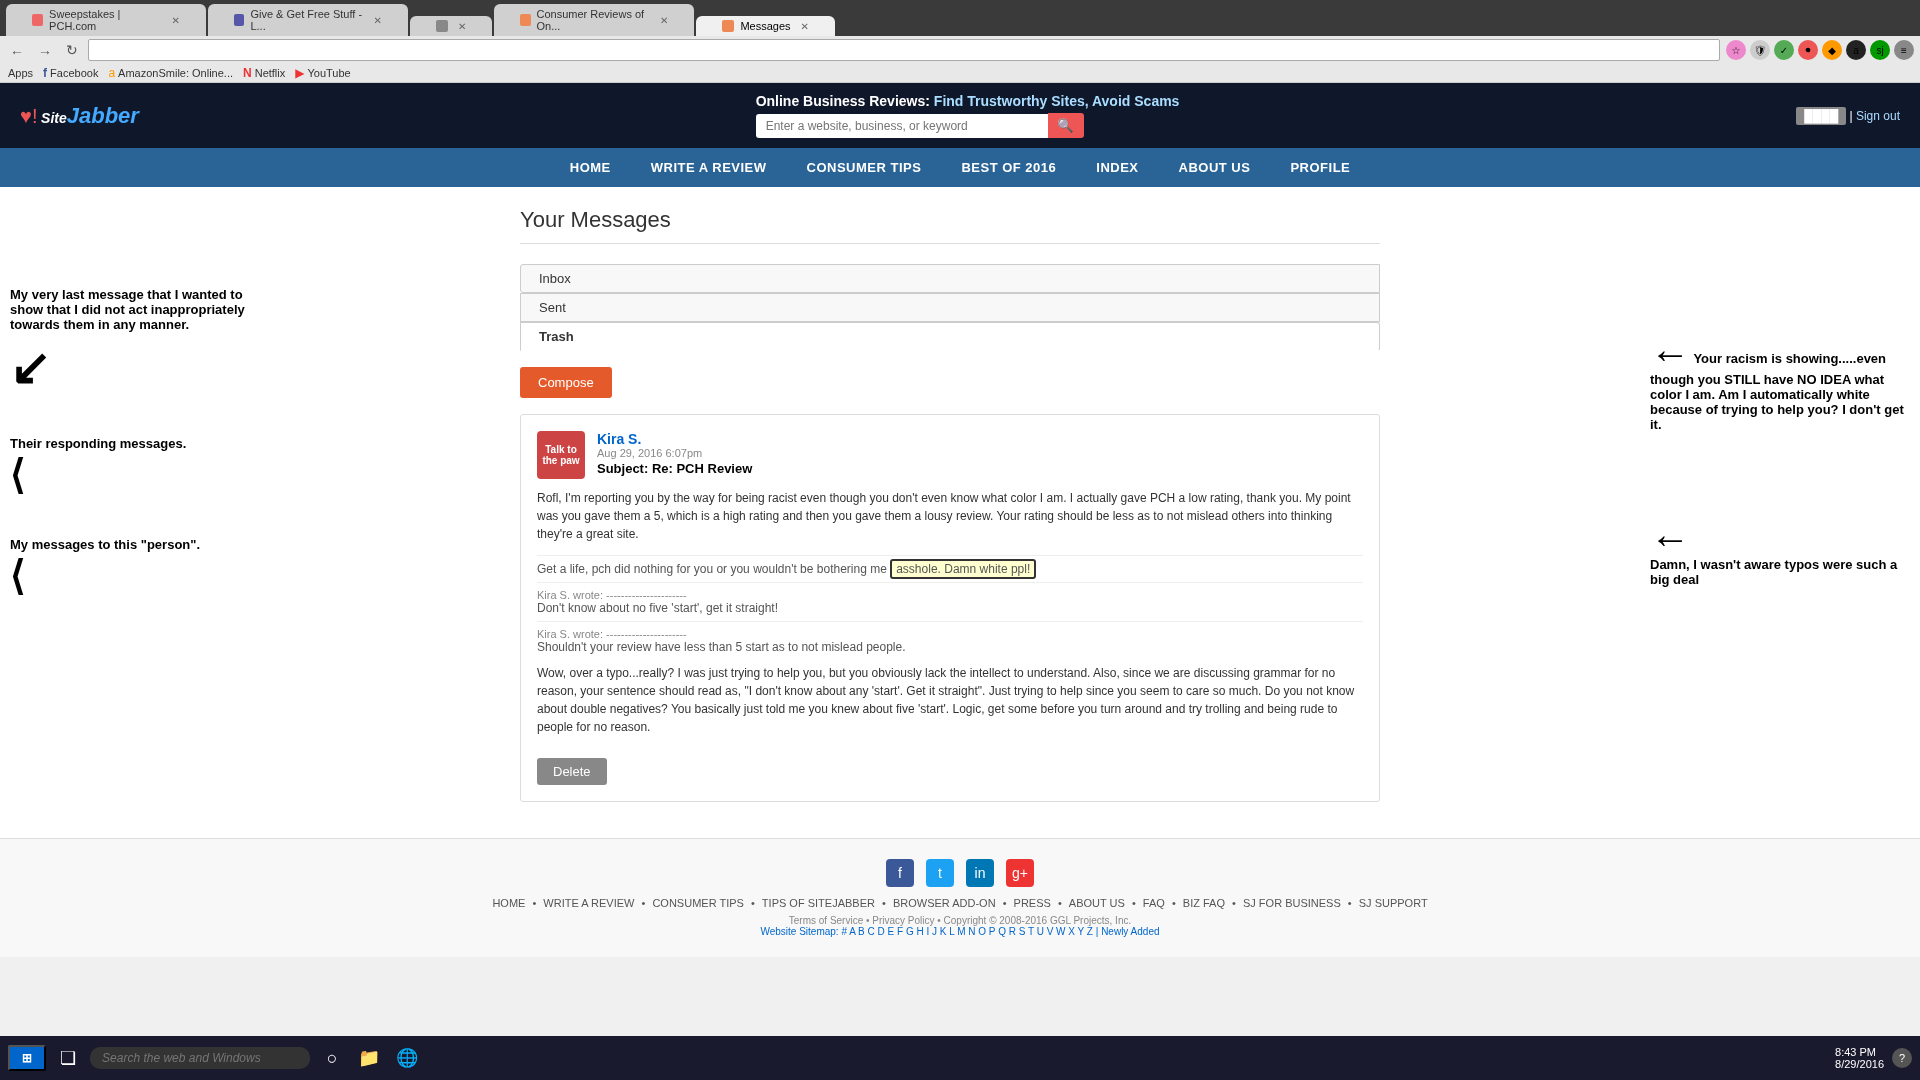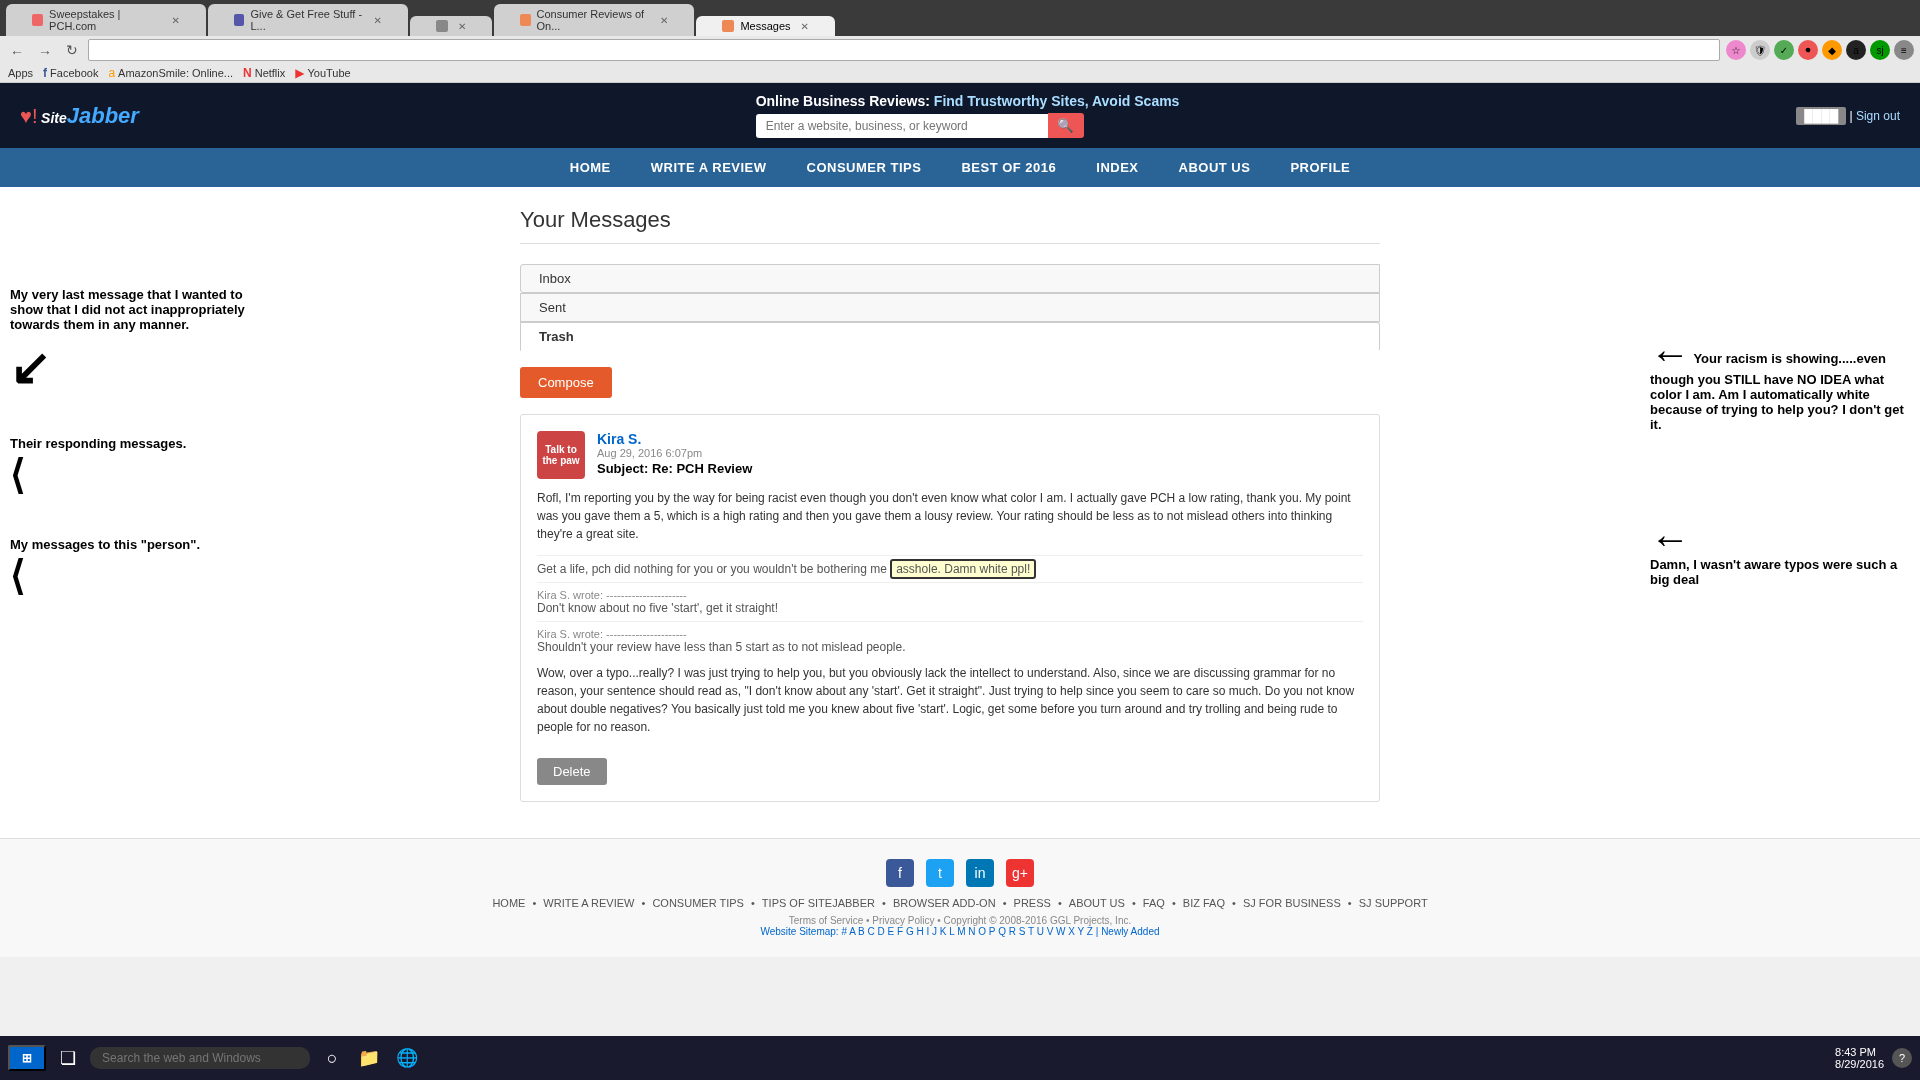--- a/index.html
+++ b/index.html
@@ -74,21 +74,21 @@
     .footer-nav { font-size: 11px; color: #555; margin-bottom: 6px; }
     .footer-nav a { color: #555; text-decoration: none; margin: 0 4px; }
     .footer-legal { font-size: 10px; color: #888; }
     .footer-sitemap { font-size: 10px; color: #0066cc; }
 
     
     .taskbar { background: #1a1a2e; height: 44px; display: flex; align-items: center; padding: 0 8px; gap: 6px; position: fixed; bottom: 0; left: 0; right: 0; }
     .taskbar-start { background: #0066cc; color: white; padding: 4px 12px; border-radius: 2px; font-size: 12px; font-weight: bold; cursor: pointer; }
     .taskbar-icon { width: 32px; height: 32px; display: flex; align-items: center; justify-content: center; border-radius: 4px; cursor: pointer; font-size: 18px; }
     .taskbar-right { margin-left: auto; display: flex; align-items: center; gap: 8px; color: white; font-size: 11px; }
-    .search-bar-task { background: #333; border: none; padding: 4px 12px; color: white; font-size: 12px; border-radius: 10px; width: 220px; }
+    .search-bar-task { background: #333; border: none; padding: 4px 12px; color: white; font-size: 12px; border-radius: 10px; width: 220px; font-style: italic; }
 
     
     .outer-wrapper { position: relative; padding: 0 0 60px 0; }
 
     .divider-section { margin: 6px 0; border-top: 1px solid #eee; padding-top: 6px; }
   </style>
 </head>
 <body>
 
 <div class="browser-chrome">

